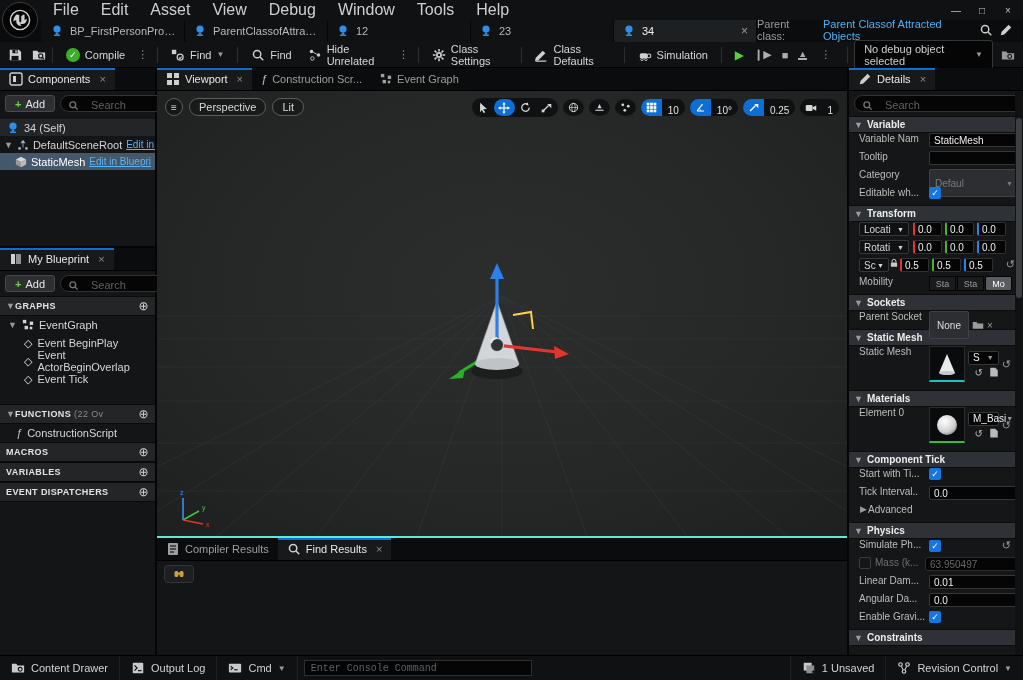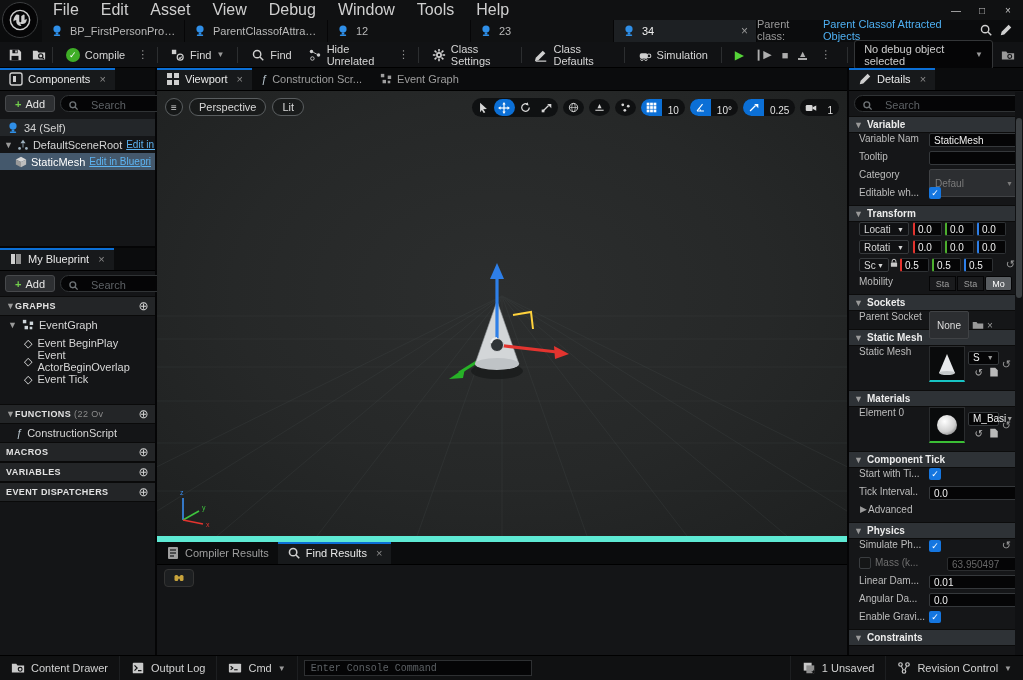--- a/index.html
+++ b/index.html
@@ -76,21 +76,21 @@
   .vpill { height:18px; border-radius:9px; border:1px solid #5a5e60; background:rgba(18,20,20,.55); color:#d8d8d8; font-size:11px; padding:0 9px; display:flex; align-items:center; }
   .vp-topright { position:absolute; top:7px; right:8px; display:flex; gap:5px; align-items:center; z-index:5; }
   .toolgroup { display:flex; background:rgba(12,13,14,.85); border-radius:10px; padding:1px; }
   .toolbtn { width:21px; height:17px; display:flex; align-items:center; justify-content:center; color:#cfcfcf; border-radius:9px; }
   .toolbtn.active { background:#0b6fd6; color:#fff; }
   .snapgroup { display:flex; align-items:flex-end; background:rgba(12,13,14,.85); border-radius:9px; overflow:hidden; height:17px; }
   .snapicon { width:21px; height:17px; display:flex; align-items:center; justify-content:center; color:#fff; font-size:10px; }
   .snapicon.blue { background:#0b6fd6; }
   .snapval { padding:0 6px; color:#e3e3e3; font-size:10px; }
 
-  .bottompanel { height:119px; background:#141517; border-top:6px solid #5eead4; }
+  .bottompanel { height:119px; background:#141517; border-top:2px solid #5eead4; }
   .findbar { display:flex; align-items:center; gap:6px; padding:4px 7px; }
   .findsearch { flex:1; display:flex; align-items:center; gap:6px; background:#050506; border:1px solid #303335; border-radius:10px; height:18px; padding:0 8px; color:#6f7477; }
   .findsearch input { flex:1; min-width:0; background:transparent; border:0; outline:0; color:#ddd; font-size:11px; }
   .findbtn { width:30px; height:18px; background:#1d1f21; border:1px solid #333; border-radius:4px; display:flex; align-items:center; justify-content:center; color:#c9a43c; font-size:10px; }
 
   
   .details { position:absolute; left:847px; top:68px; width:176px; height:587px; background:#151618; border-left:2px solid #050506; }
   .det-search { display:flex; align-items:center; gap:4px; padding:4px 5px; }
   .dhead { display:flex; align-items:center; height:17px; background:#2e3236; border-top:1px solid #0c0c0c; border-bottom:1px solid #0c0c0c; padding:0 5px; font-size:10px; font-weight:bold; color:#ececec; gap:4px; }
   .drow { display:flex; align-items:flex-start; height:18px; padding-left:10px; font-size:10px; }
@@ -972,21 +972,21 @@
       </div>
     <div class="drow">
       <span class="dlabel">Simulate Ph...</span>
       <div class="dval">
           <span class="cb">✓</span>
           <span class="reset">↺</span>
         </div>
     </div>
     <div class="drow">
       <span class="cb off" style="margin-right:4px;flex:none;"></span>
-      <span class="dlabel dim" style="width:72px;">Mass (k...</span>
+      <span class="dlabel dim" style="width:50px;">Mass (k...</span>
       <div class="dval">
           <div class="field full dim">63.950497</div>
         </div>
     </div>
     <div class="drow">
       <span class="dlabel">Linear Dam...</span>
       <div class="dval">
           <div class="field full">0.01</div>
         </div>
     </div>

